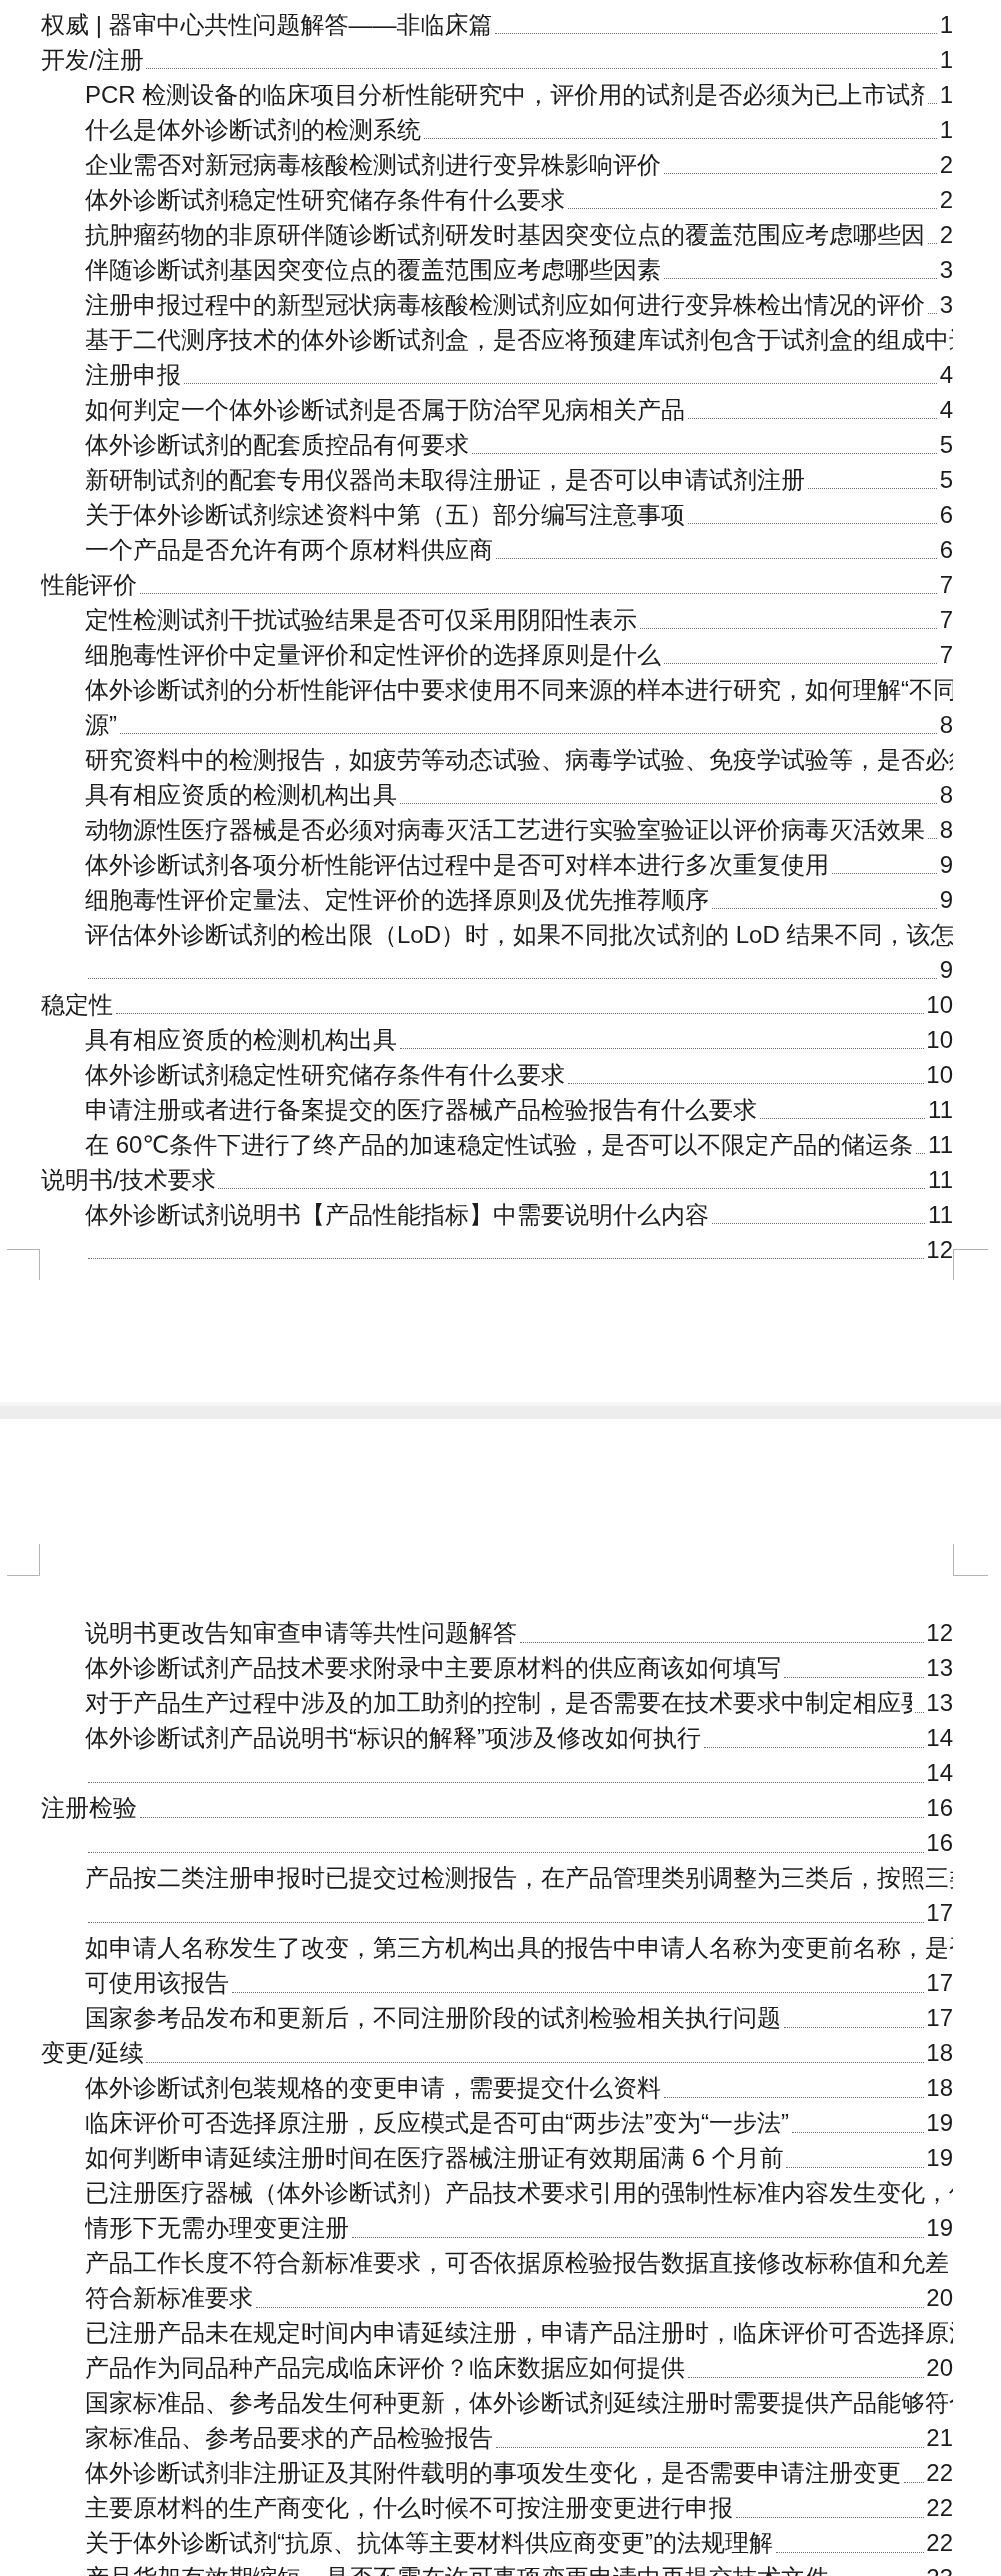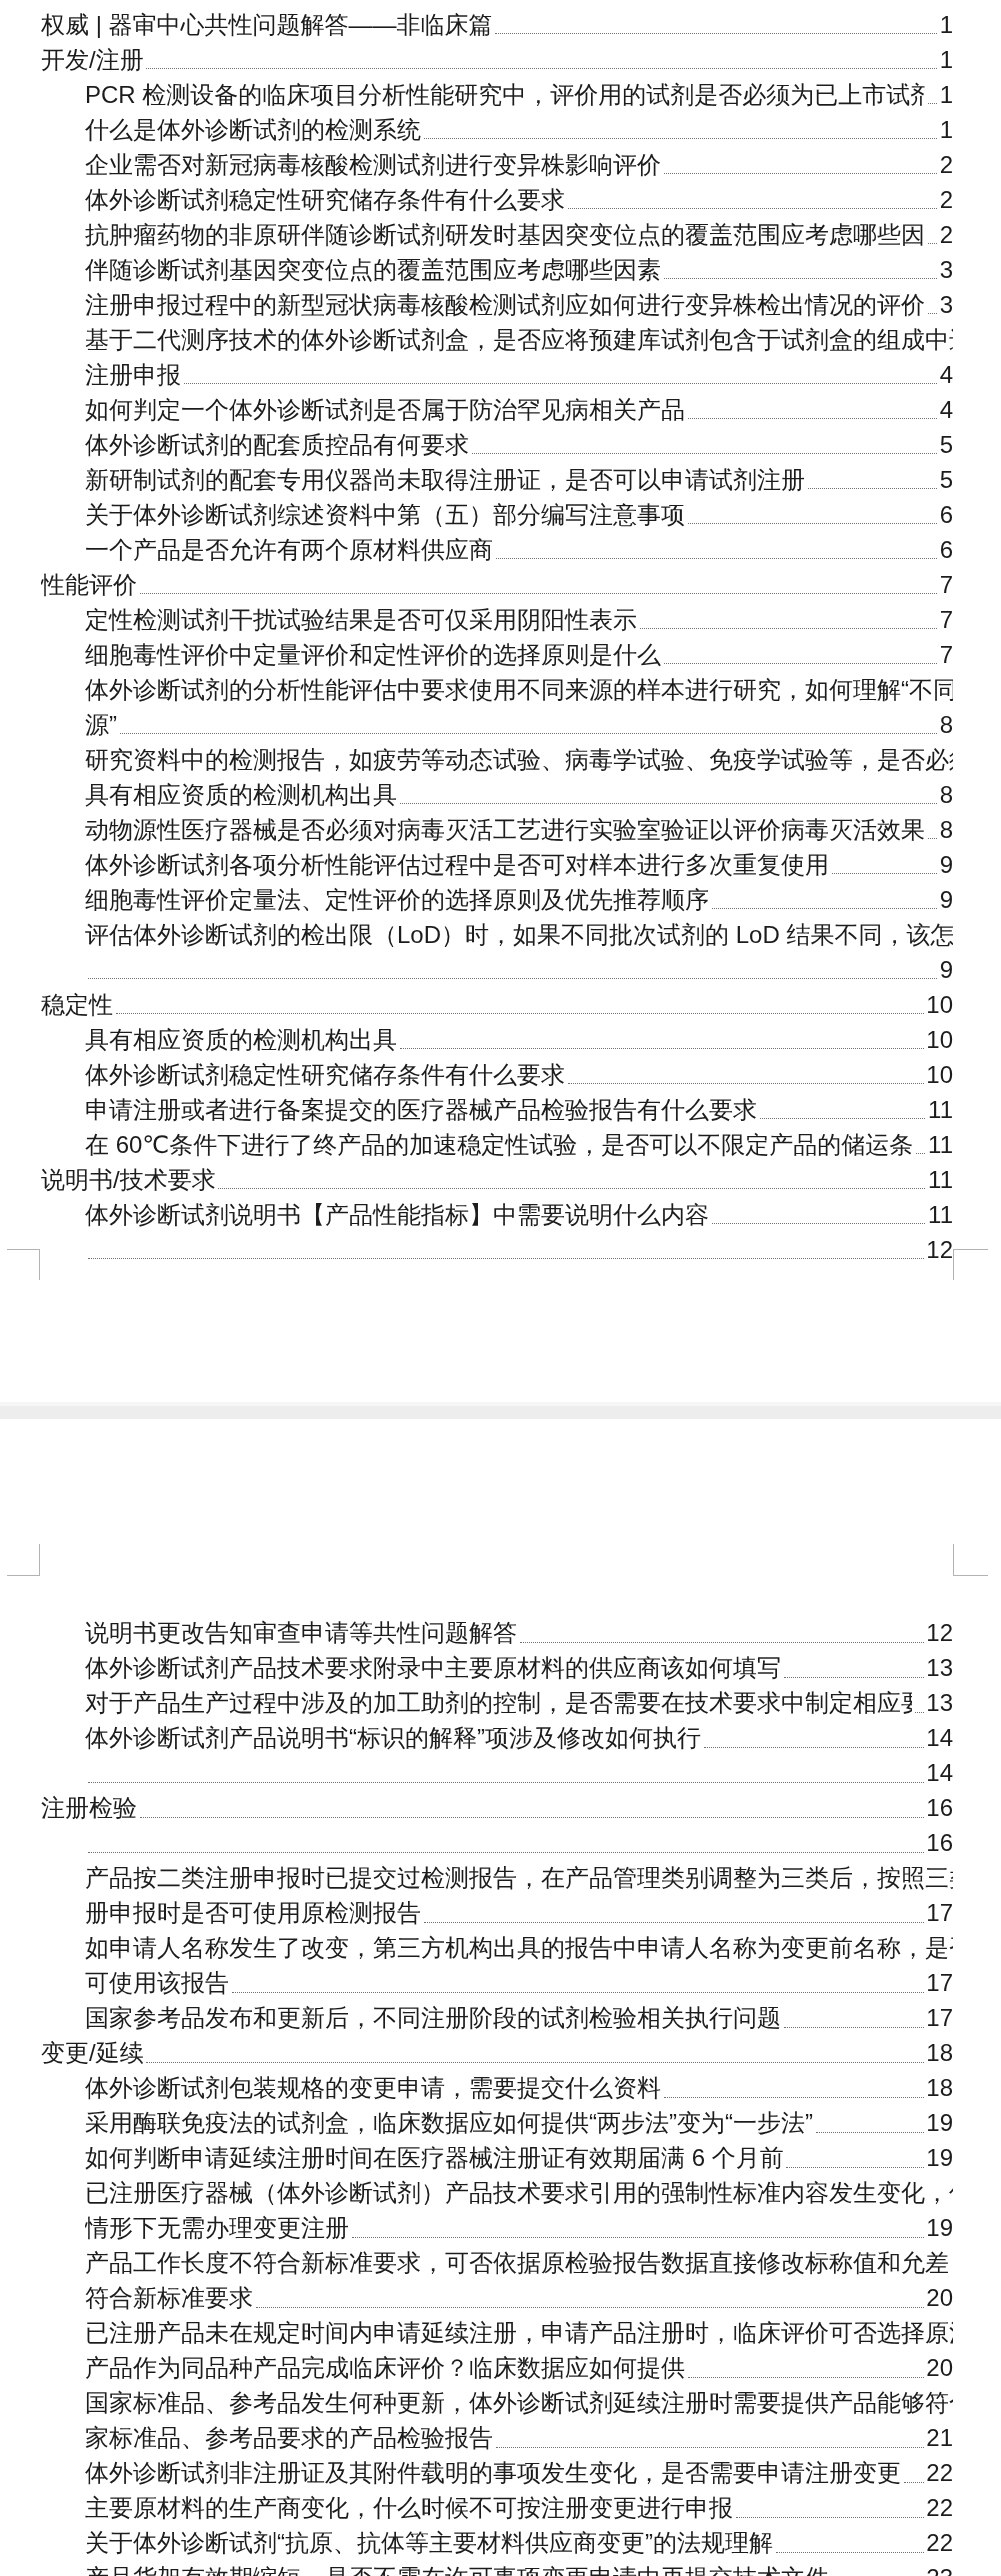--- a/index.html
+++ b/index.html
@@ -262,21 +262,20 @@
           <span class="n">16</span>
         </div>
         <div class="row lv2">
           <span class="leader" style="border-bottom-color: rgb(111, 111, 111);"></span>
           <span class="n">16</span>
         </div>
         <div class="row lv2">
           <span class="t">产品按二类注册申报时已提交过检测报告，在产品管理类别调整为三类后，按照三类注</span>
         </div>
         <div class="row lv2">
-          <span class="t">册申报时是否可使用原检测报告</span>
           <span class="leader" style="border-bottom-color: rgb(111, 111, 111);"></span>
           <span class="n">17</span>
         </div>
         <div class="row lv2">
           <span class="t">如申请人名称发生了改变，第三方机构出具的报告中申请人名称为变更前名称，是否仍</span>
         </div>
         <div class="row lv2">
           <span class="t">可使用该报告</span>
           <span class="leader" style="border-bottom-color: rgb(111, 111, 111);"></span>
           <span class="n">17</span>
@@ -290,21 +289,21 @@
           <span class="t">变更/延续</span>
           <span class="leader" style="border-bottom-color: rgb(111, 111, 111);"></span>
           <span class="n">18</span>
         </div>
         <div class="row lv2">
           <span class="t">体外诊断试剂包装规格的变更申请，需要提交什么资料</span>
           <span class="leader" style="border-bottom-color: rgb(111, 111, 111);"></span>
           <span class="n">18</span>
         </div>
         <div class="row lv2">
-          <span class="t">采用酶联免疫法的试剂盒，临床数据应如何提供“两步法”变为“一步法”</span>
+          <span class="t">临床评价可否选择原注册，反应模式是否可由“两步法”变为“一步法”</span>
           <span class="leader" style="border-bottom-color: rgb(111, 111, 111);"></span>
           <span class="n">19</span>
         </div>
         <div class="row lv2">
           <span class="t">如何判断申请延续注册时间在医疗器械注册证有效期届满 6 个月前</span>
           <span class="leader" style="border-bottom-color: rgb(111, 111, 111);"></span>
           <span class="n">19</span>
         </div>
         <div class="row lv2">
           <span class="t">已注册医疗器械（体外诊断试剂）产品技术要求引用的强制性标准内容发生变化，何种</span>

